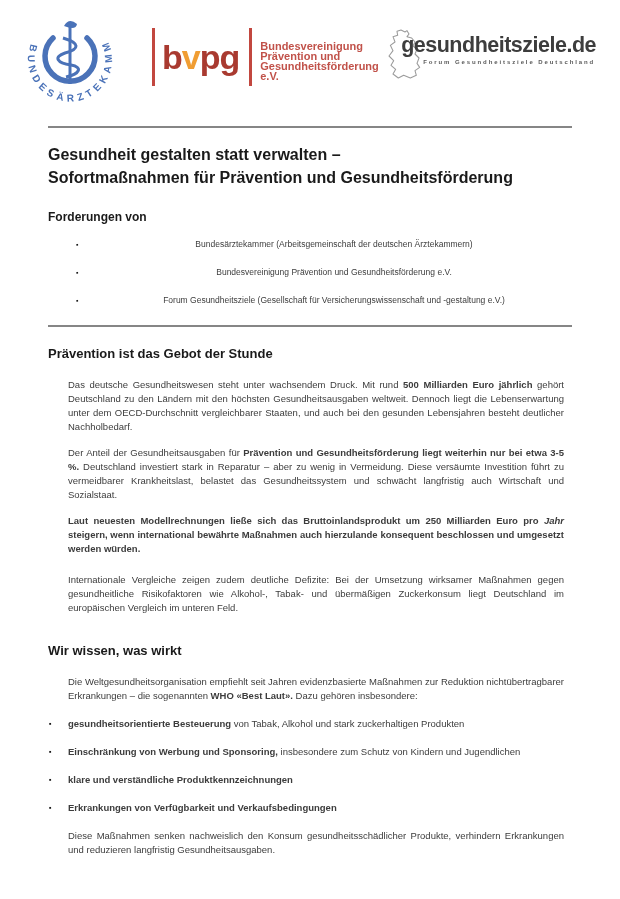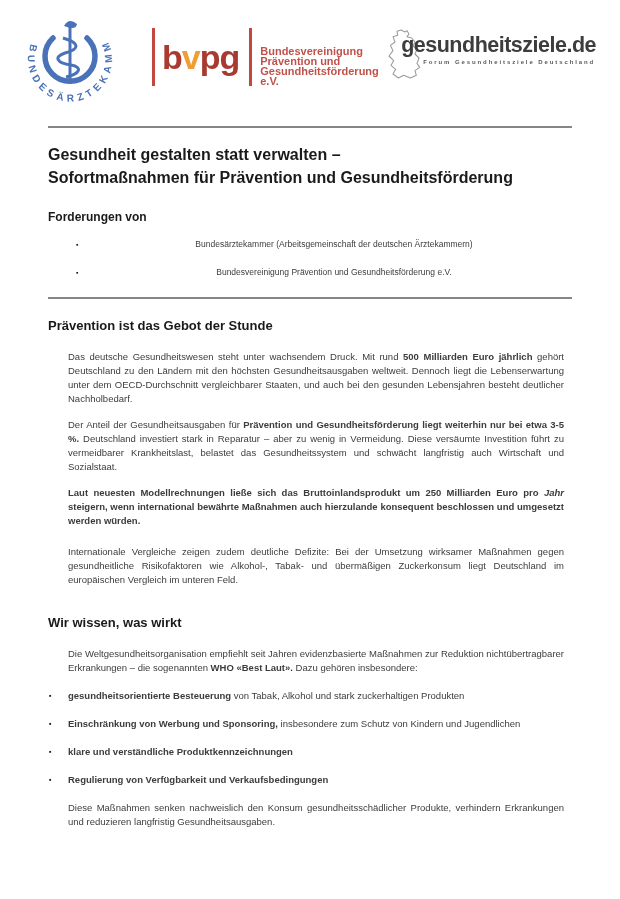--- a/index.html
+++ b/index.html
@@ -4,21 +4,21 @@
 <style>
   html,body{margin:0;padding:0;background:#e9e9e9;}
   .page{
     width:620px;height:899px;background:#ffffff;margin:0 auto;
     font-family:"Liberation Sans",sans-serif;color:#3c3c3c;
     box-sizing:border-box;padding-top:12px;overflow:hidden;position:relative;
   }
   
   .logos{display:flex;align-items:flex-start;padding:0 14px 0 20px;height:106px;}
   .baek{width:100px;height:100px;flex:0 0 auto;}
-  .bvpg{display:flex;align-items:flex-end;margin-left:32px;margin-top:16px;}
+  .bvpg{display:flex;align-items:center;margin-left:32px;margin-top:16px;}
   .bvpg .vbar{width:3px;height:58px;background:#c2473f;flex:0 0 auto;}
   .bvpg-word{font-size:34px;font-weight:bold;color:#a93a30;line-height:58px;
     letter-spacing:-1px;margin:0 10px 0 7px;}
   .bvpg-word .vv{color:#f09d33;}
   .bvpg-sub{margin-left:8px;margin-top:8px;}
   .bvpg-sub div{font-size:11px;line-height:10px;color:#c1524a;font-weight:bold;}
   .gz{margin-left:auto;margin-right:10px;margin-top:20px;position:relative;padding-left:10px;}
   .gz-map{position:absolute;left:-6px;top:-4px;opacity:.85;}
   .gz-word{font-size:21.5px;font-weight:bold;color:#3d3d3d;letter-spacing:-.5px;
     position:relative;line-height:26px;text-align:right;}
@@ -91,33 +91,34 @@
 
   <h1 class="title">
     <div>Gesundheit gestalten statt verwalten –</div>
     <div>Sofortmaßnahmen für Prävention und Gesundheitsförderung</div>
   </h1>
 
   <h2 class="h-forderungen">Forderungen von</h2>
   <ul class="plainlist">
     <li>Bundesärztekammer (Arbeitsgemeinschaft der deutschen Ärztekammern)</li>
     <li>Bundesvereinigung Prävention und Gesundheitsförderung e.V.</li>
+    <li>Forum Gesundheitsziele (Gesellschaft für Versicherungswissenschaft und -gestaltung e.V.)</li>
   </ul>
 
   <hr class="rule rule-mid">
 
   <h3 class="h-section">Prävention ist das Gebot der Stunde</h3>
   <p class="body gap"><span>Das deutsche Gesundheitswesen steht unter wachsendem Druck. Mit rund </span><span class="b">500 Milliarden Euro jährlich</span><span> gehört Deutschland zu den Ländern mit den höchsten Gesundheitsausgaben weltweit. Dennoch liegt die Lebenserwartung unter dem OECD-Durchschnitt vergleichbarer Staaten, und auch bei den gesunden Lebensjahren besteht deutlicher Nachholbedarf.</span></p>
   <p class="body tight"><span>Der Anteil der Gesundheitsausgaben für </span><span class="b">Prävention und Gesundheitsförderung liegt weiterhin nur bei etwa 3-5 %.</span><span> Deutschland investiert stark in Reparatur – aber zu wenig in Vermeidung. Diese versäumte Investition führt zu vermeidbarer Krankheitslast, belastet das Gesundheitssystem und schwächt langfristig auch Wirtschaft und Sozialstaat.</span></p>
   <p class="body tight"><span class="b">Laut neuesten Modellrechnungen ließe sich das Bruttoinlandsprodukt um 250 Milliarden Euro pro </span><span class="b i">Jahr</span><span class="b"> steigern, wenn international bewährte Maßnahmen auch hierzulande konsequent beschlossen und umgesetzt werden würden.</span></p>
   <p class="body gap"><span>Internationale Vergleiche zeigen zudem deutliche Defizite: Bei der Umsetzung wirksamer Maßnahmen gegen gesundheitliche Risikofaktoren wie Alkohol-, Tabak- und übermäßigen Zuckerkonsum liegt Deutschland im europäischen Vergleich im unteren Feld.</span></p>
 
   <h3 class="h-section h-wirkt">Wir wissen, was wirkt</h3>
   <p class="body gap"><span>Die Weltgesundheitsorganisation empfiehlt seit Jahren evidenzbasierte Maßnahmen zur Reduktion nichtübertragbarer Erkrankungen – die sogenannten </span><span class="b">WHO «Best Laut».</span><span> Dazu gehören insbesondere:</span></p>
   <ul class="bb">
     <li><span class="b">gesundheitsorientierte Besteuerung</span><span> von Tabak, Alkohol und stark zuckerhaltigen Produkten</span></li>
     <li><span class="b">Einschränkung von Werbung und Sponsoring,</span><span> insbesondere zum Schutz von Kindern und Jugendlichen</span></li>
     <li><span class="b">klare und verständliche Produktkennzeichnungen</span></li>
-    <li><span class="b">Regulierung von Verfügbarkeit und Verkaufsbedingungen</span></li>
+    <li><span class="b">Erkrankungen von Verfügbarkeit und Verkaufsbedingungen</span></li>
   </ul>
   <p class="body tight"><span>Diese Maßnahmen senken nachweislich den Konsum gesundheitsschädlicher Produkte, verhindern Erkrankungen und reduzieren langfristig Gesundheitsausgaben.</span></p>
 
 </div>
 
 </body></html>

